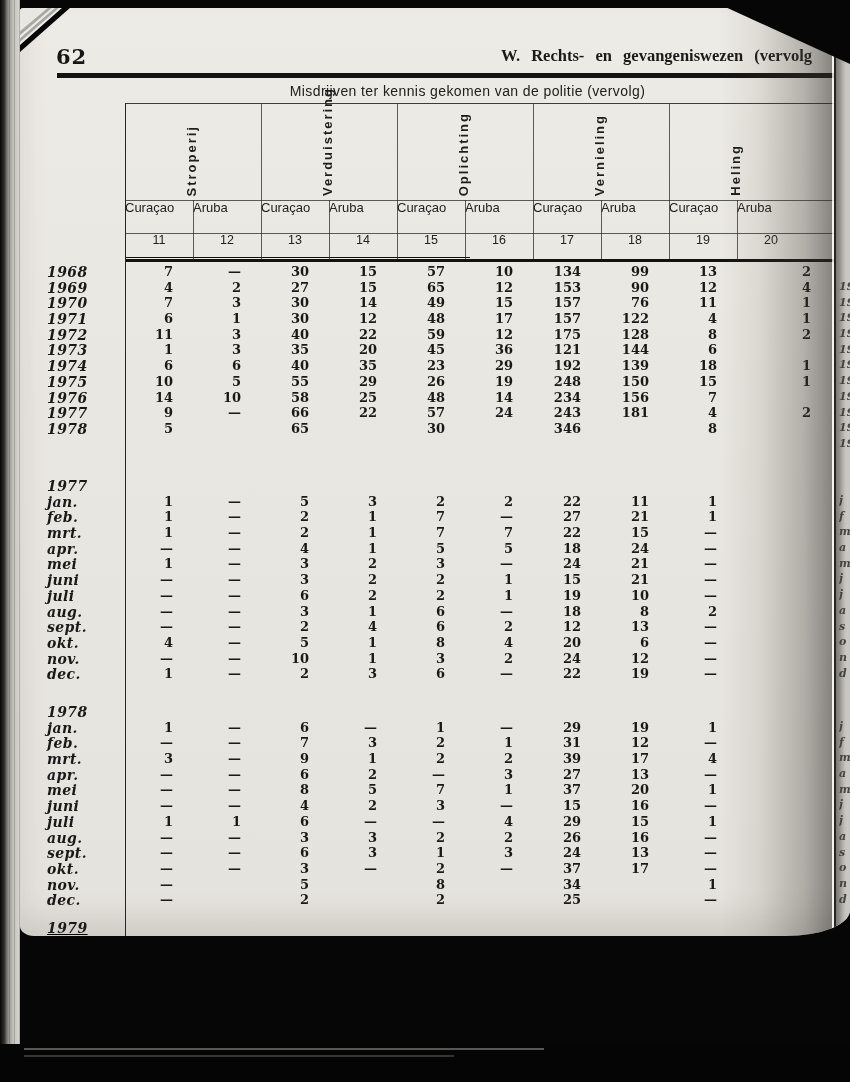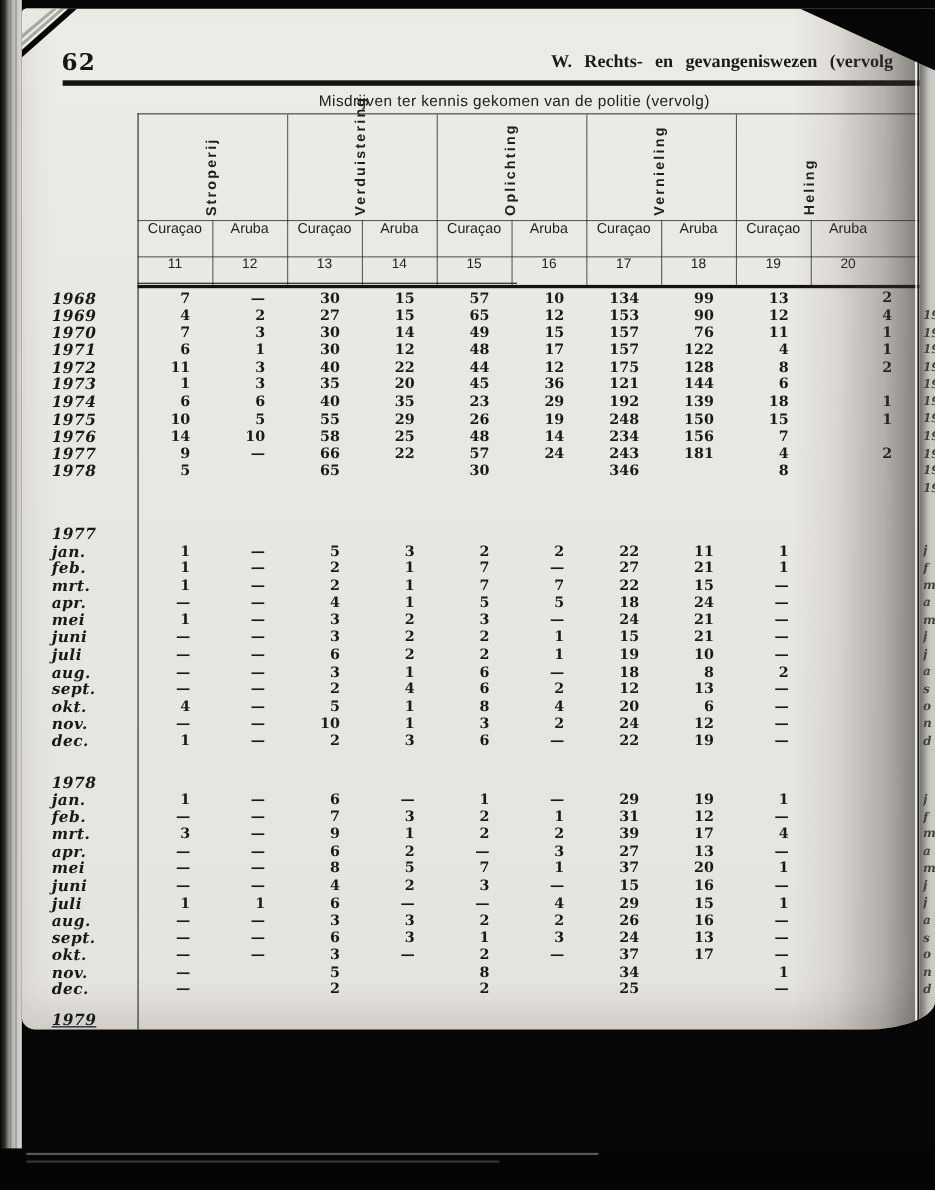--- a/index.html
+++ b/index.html
@@ -35,21 +35,21 @@
   .r4b{left:105px;width:345px;top:248.5px;height:1.5px;background:#121210;}
   .stubline{left:105px;top:95px;width:1.3px;height:924px;background:#28282 6;background:#262624;}
   .rule-bottom{left:25px;right:0;top:1019px;height:2.5px;background:#141412;}
 
   .vsep{position:absolute;width:1px;background:rgba(32,32,30,.7);}
 
   .gcell{position:absolute;top:96px;height:96px;width:136px;}
   .vtext{position:absolute;bottom:4px;left:calc(50% - 9px);
     writing-mode:vertical-rl;transform:rotate(180deg);
     font:600 13px "Liberation Sans",sans-serif;letter-spacing:2px;color:#1e1e1c;white-space:nowrap;}
-  .acell{position:absolute;top:192px;height:33px;width:68px;line-height:33px;text-align:center;
+  .acell{position:absolute;top:192px;height:33px;width:68px;line-height:33px;
     font:400 13px "Liberation Sans",sans-serif;color:#222220;}
   .ncell{position:absolute;top:225px;height:26px;width:68px;line-height:26px;text-align:center;
     font:400 12.5px "Liberation Sans",sans-serif;color:#222220;}
 
   
   .tbody{position:absolute;left:0;top:0;width:830px;height:1036px;}
   .tsection{position:absolute;left:25px;width:770px;}
   .trow{display:flex;height:15.7px;line-height:15.7px;}
   .tsection:last-child .trow{height:15px;line-height:15px;text-decoration:underline;}
   .rlabel{width:80px;font:italic 600 14px "DejaVu Serif",serif;letter-spacing:.4px;
@@ -195,21 +195,21 @@
           <div class="tcell">122</div>
           <div class="tcell">4</div>
           <div class="tcell c20">1</div>
         </div>
         <div class="trow">
           <div class="rlabel">1972</div>
           <div class="tcell">11</div>
           <div class="tcell">3</div>
           <div class="tcell">40</div>
           <div class="tcell">22</div>
-          <div class="tcell">44</div>
+          <div class="tcell">59</div>
           <div class="tcell">12</div>
           <div class="tcell">175</div>
           <div class="tcell">128</div>
           <div class="tcell">8</div>
           <div class="tcell c20">2</div>
         </div>
         <div class="trow">
           <div class="rlabel">1973</div>
           <div class="tcell">1</div>
           <div class="tcell">3</div>

